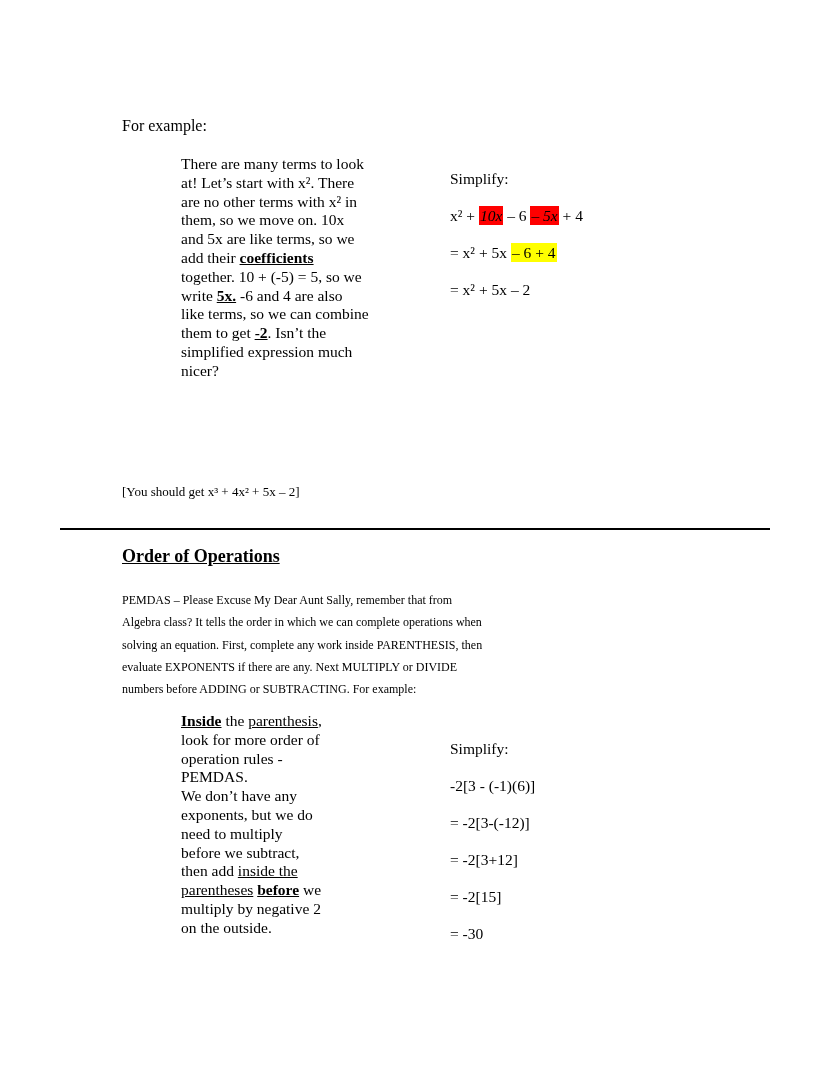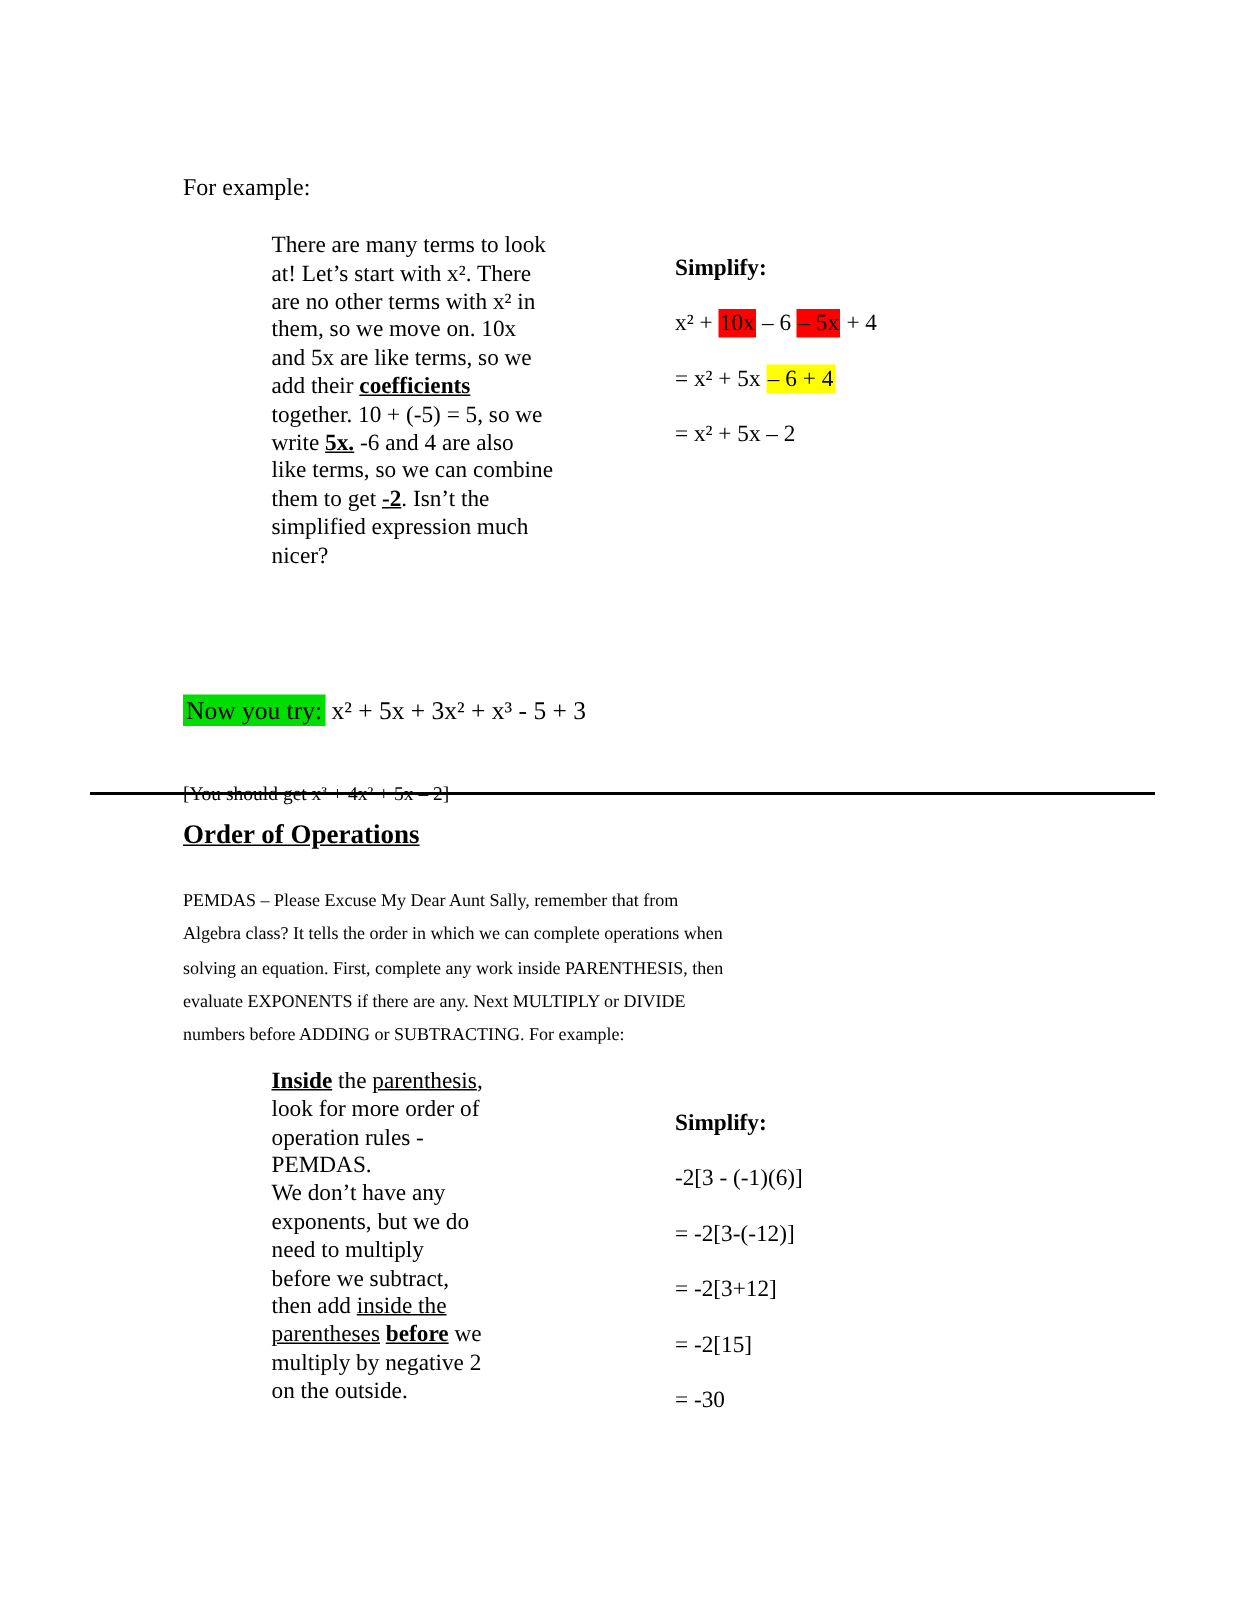--- a/index.html
+++ b/index.html
@@ -13,32 +13,32 @@
   .page { position: absolute; inset: 0; margin-top: 19px; }
 
   .intro { position: absolute; left: 122px; top: 98px; font-size: 16px; }
 
   .ex1-left {
     position: absolute; left: 181px; top: 136px; width: 235px;
     font-size: 15.5px; line-height: 18.8px; white-space: pre-line;
   }
   .ex1-right { position: absolute; left: 450px; top: 151px; font-size: 15.5px; line-height: 18px; }
 
-  .work-title { font-weight: bold; margin-bottom: 19px; }
+  .work-title { font-weight: normal; margin-bottom: 19px; }
   .math-line { margin-bottom: 19px; }
 
   .b { font-weight: bold; text-decoration: underline; }
   .u { text-decoration: underline; }
 
-  .hl-red    { background: var(--highlight-red, #ff0000); padding: 1px 1px; }
+  .hl-red    { background: var(--highlight-red, #ff0000); padding: 1px 1px; font-style: italic; }
   .hl-yellow { background: var(--highlight-yellow, #ffff00); padding: 1px 1px; }
   .hl-green  { background: var(--highlight-green, #00dd00); padding: 1px 2px; }
 
   .try-line { position: absolute; left: 122px; top: 445px; font-size: 17px; }
-  .answer-note { position: absolute; left: 122px; top: 502px; font-size: 13px; }
+  .answer-note { position: absolute; left: 122px; top: 465px; font-size: 13px; }
 
   .divider { position: absolute; left: 60px; top: 509px; width: 710px; border-top: 2px solid #000; }
 
   .section-heading {
     position: absolute; left: 122px; top: 527px;
     font-size: 18px; font-weight: bold; text-decoration: underline;
   }
   .pemdas-para {
     position: absolute; left: 122px; top: 570px; width: 650px;
     font-size: 12px; line-height: 22.3px; white-space: pre-line;
@@ -70,21 +70,20 @@
 simplified expression much
 nicer?</span></div>
 
   <div class="ex1-right">
     <p class="work-title">Simplify:</p>
     <p class="math-line"><span>x² + </span><span class="hl-red">10x</span><span> – 6 </span><span class="hl-red">– 5x</span><span> + 4</span></p>
     <p class="math-line"><span>= x² + 5x </span><span class="hl-yellow">– 6 + 4</span></p>
     <p class="math-line">= x² + 5x – 2</p>
   </div>
 
-  <p class="try-line"><span class="hl-green">Now you try:</span><span> x² + 5x + 3x² + x³ - 5 + 3</span></p>
 
   <p class="answer-note">[You should get x³ + 4x² + 5x – 2]</p>
 
   <div class="divider"></div>
 
   <h2 class="section-heading">Order of Operations</h2>
 
   <p class="pemdas-para">PEMDAS – Please Excuse My Dear Aunt Sally, remember that from
 Algebra class?  It tells the order in which we can complete operations when
 solving an equation.  First, complete any work inside PARENTHESIS, then

